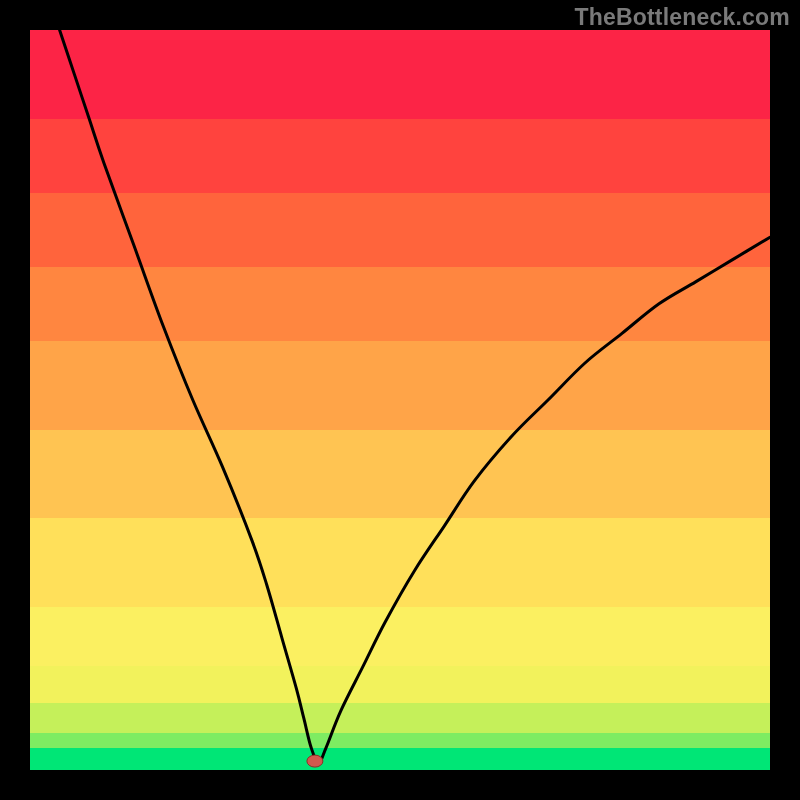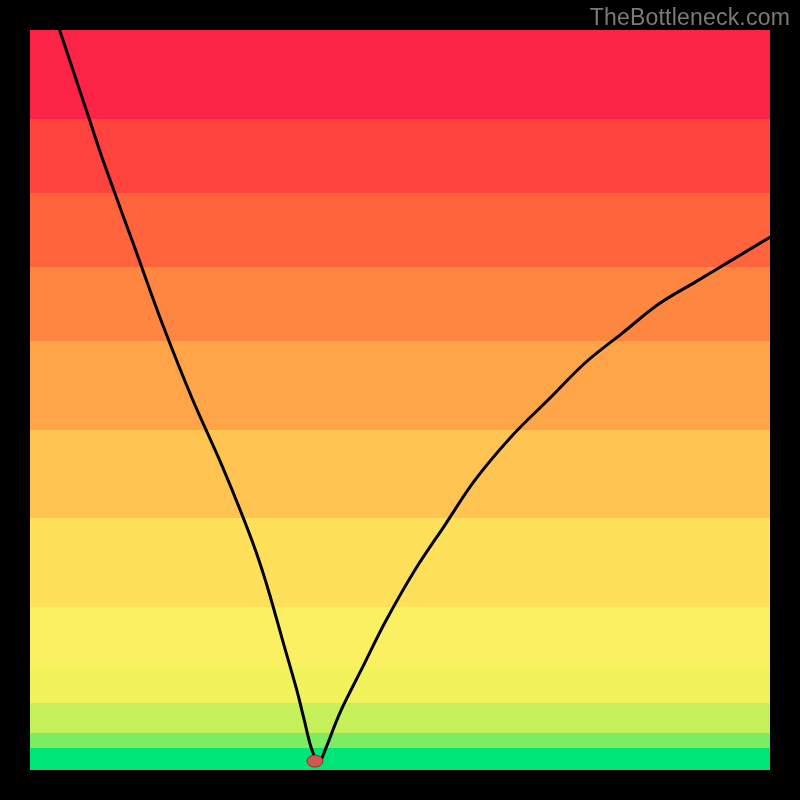--- a/index.html
+++ b/index.html
@@ -23,21 +23,21 @@
     top: 30px;
     width: 740px;
     height: 740px;
   }
   .watermark {
     position: absolute;
     top: 4px;
     right: 10px;
     color: #7a7a7a;
     font-size: 23px;
-    font-weight: 400;
+    font-weight: 700;
     letter-spacing: 0.2px;
     user-select: none;
   }
   svg { display: block; }
 </style>
 </head>
 <body>
 
 <div class="frame">
   <div class="watermark">TheBottleneck.com</div>

